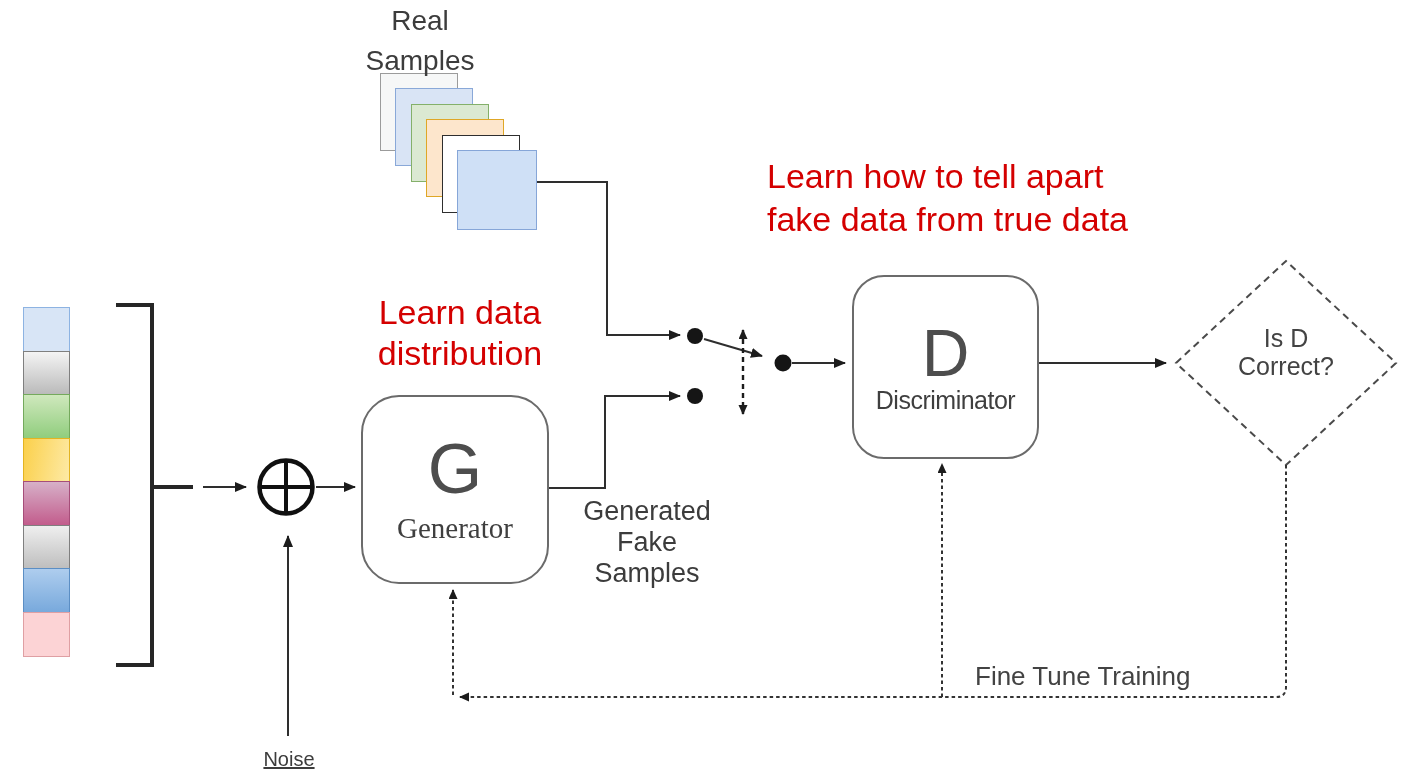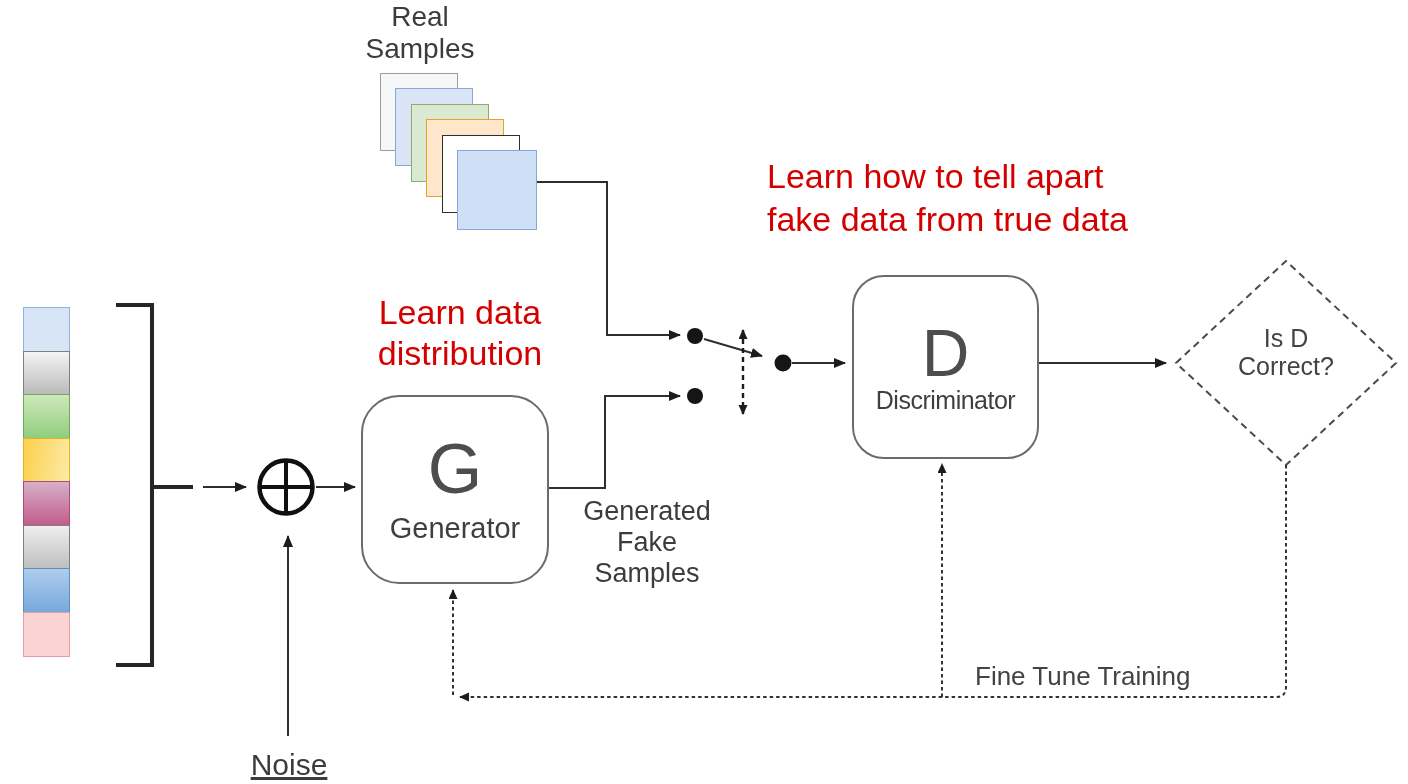--- a/index.html
+++ b/index.html
@@ -10,29 +10,29 @@
   }
   html,body{margin:0;padding:0;background:#fff;}
   #stage{
     position:relative;width:1408px;height:784px;background:#ffffff;
     font-family:"Liberation Sans","DejaVu Sans",sans-serif;overflow:hidden;
   }
   #wires{position:absolute;left:0;top:0;width:1408px;height:784px;}
   .lbl{position:absolute;white-space:pre-line;color:var(--text);}
   .center{text-align:center;}
   .ann{color:var(--red);font-size:34px;line-height:41px;}
-  .title{font-size:28px;line-height:32px;}
+  .title{font-size:28px;line-height:40px;}
   .box{
     position:absolute;background:#fff;border:2px solid var(--box-border);
     display:flex;flex-direction:column;align-items:center;justify-content:center;
   }
   .box .big{font-size:70px;line-height:70px;color:#4d4d4d;}
   .box .sub{color:#3f3f3f;white-space:nowrap;}
   #gen-box{left:361px;top:395px;width:184px;height:185px;border-radius:38px;}
-  #gen-box .sub{font-size:29px;margin-top:8px;}
+  #gen-box .sub{font-size:29px;margin-top:8px;font-family:Liberation Serif, serif;}
   #dis-box{left:852px;top:275px;width:183px;height:180px;border-radius:32px;}
   #dis-box .big{font-size:66px;line-height:66px;}
   #dis-box .sub{font-size:25px;letter-spacing:-0.5px;}
   #real-stack{position:absolute;left:380px;top:73px;width:162px;height:160px;}
   .card{position:absolute;width:78px;height:78px;border:1.6px solid;box-sizing:border-box;background:#fff;}
   #latent-col{position:absolute;left:23px;top:307px;width:47px;}
   .cell{width:47px;height:45px;border:1.5px solid;box-sizing:border-box;margin-top:-1.5px;}
   .cell:first-child{margin-top:0;}
 </style>
 </head>
@@ -122,20 +122,20 @@
   <div class="lbl ann center" style="left:345px;top:292px;width:230px;">Learn data
 distribution</div>
 
   <div class="lbl ann" style="left:767px;top:155px;width:430px;line-height:43px;">Learn how to tell apart
 fake data from true data</div>
 
   <div class="lbl center" style="left:576px;top:496px;width:142px;font-size:27px;line-height:31px;">Generated
 Fake
 Samples</div>
 
-  <div class="lbl center" style="left:239px;top:748px;width:100px;font-size:30px;text-decoration:underline;">Noise</div>
+  <div class="lbl center" style="left:239px;top:748px;width:100px;font-size:20px;text-decoration:underline;">Noise</div>
 
   <div class="lbl center" style="left:1216px;top:324px;width:140px;font-size:25px;line-height:28px;color:#434343;">Is D
 Correct?</div>
 
   <div class="lbl" style="left:975px;top:661px;font-size:26px;color:#434343;">Fine Tune Training</div>
 
 </div>
 
 </body></html>

